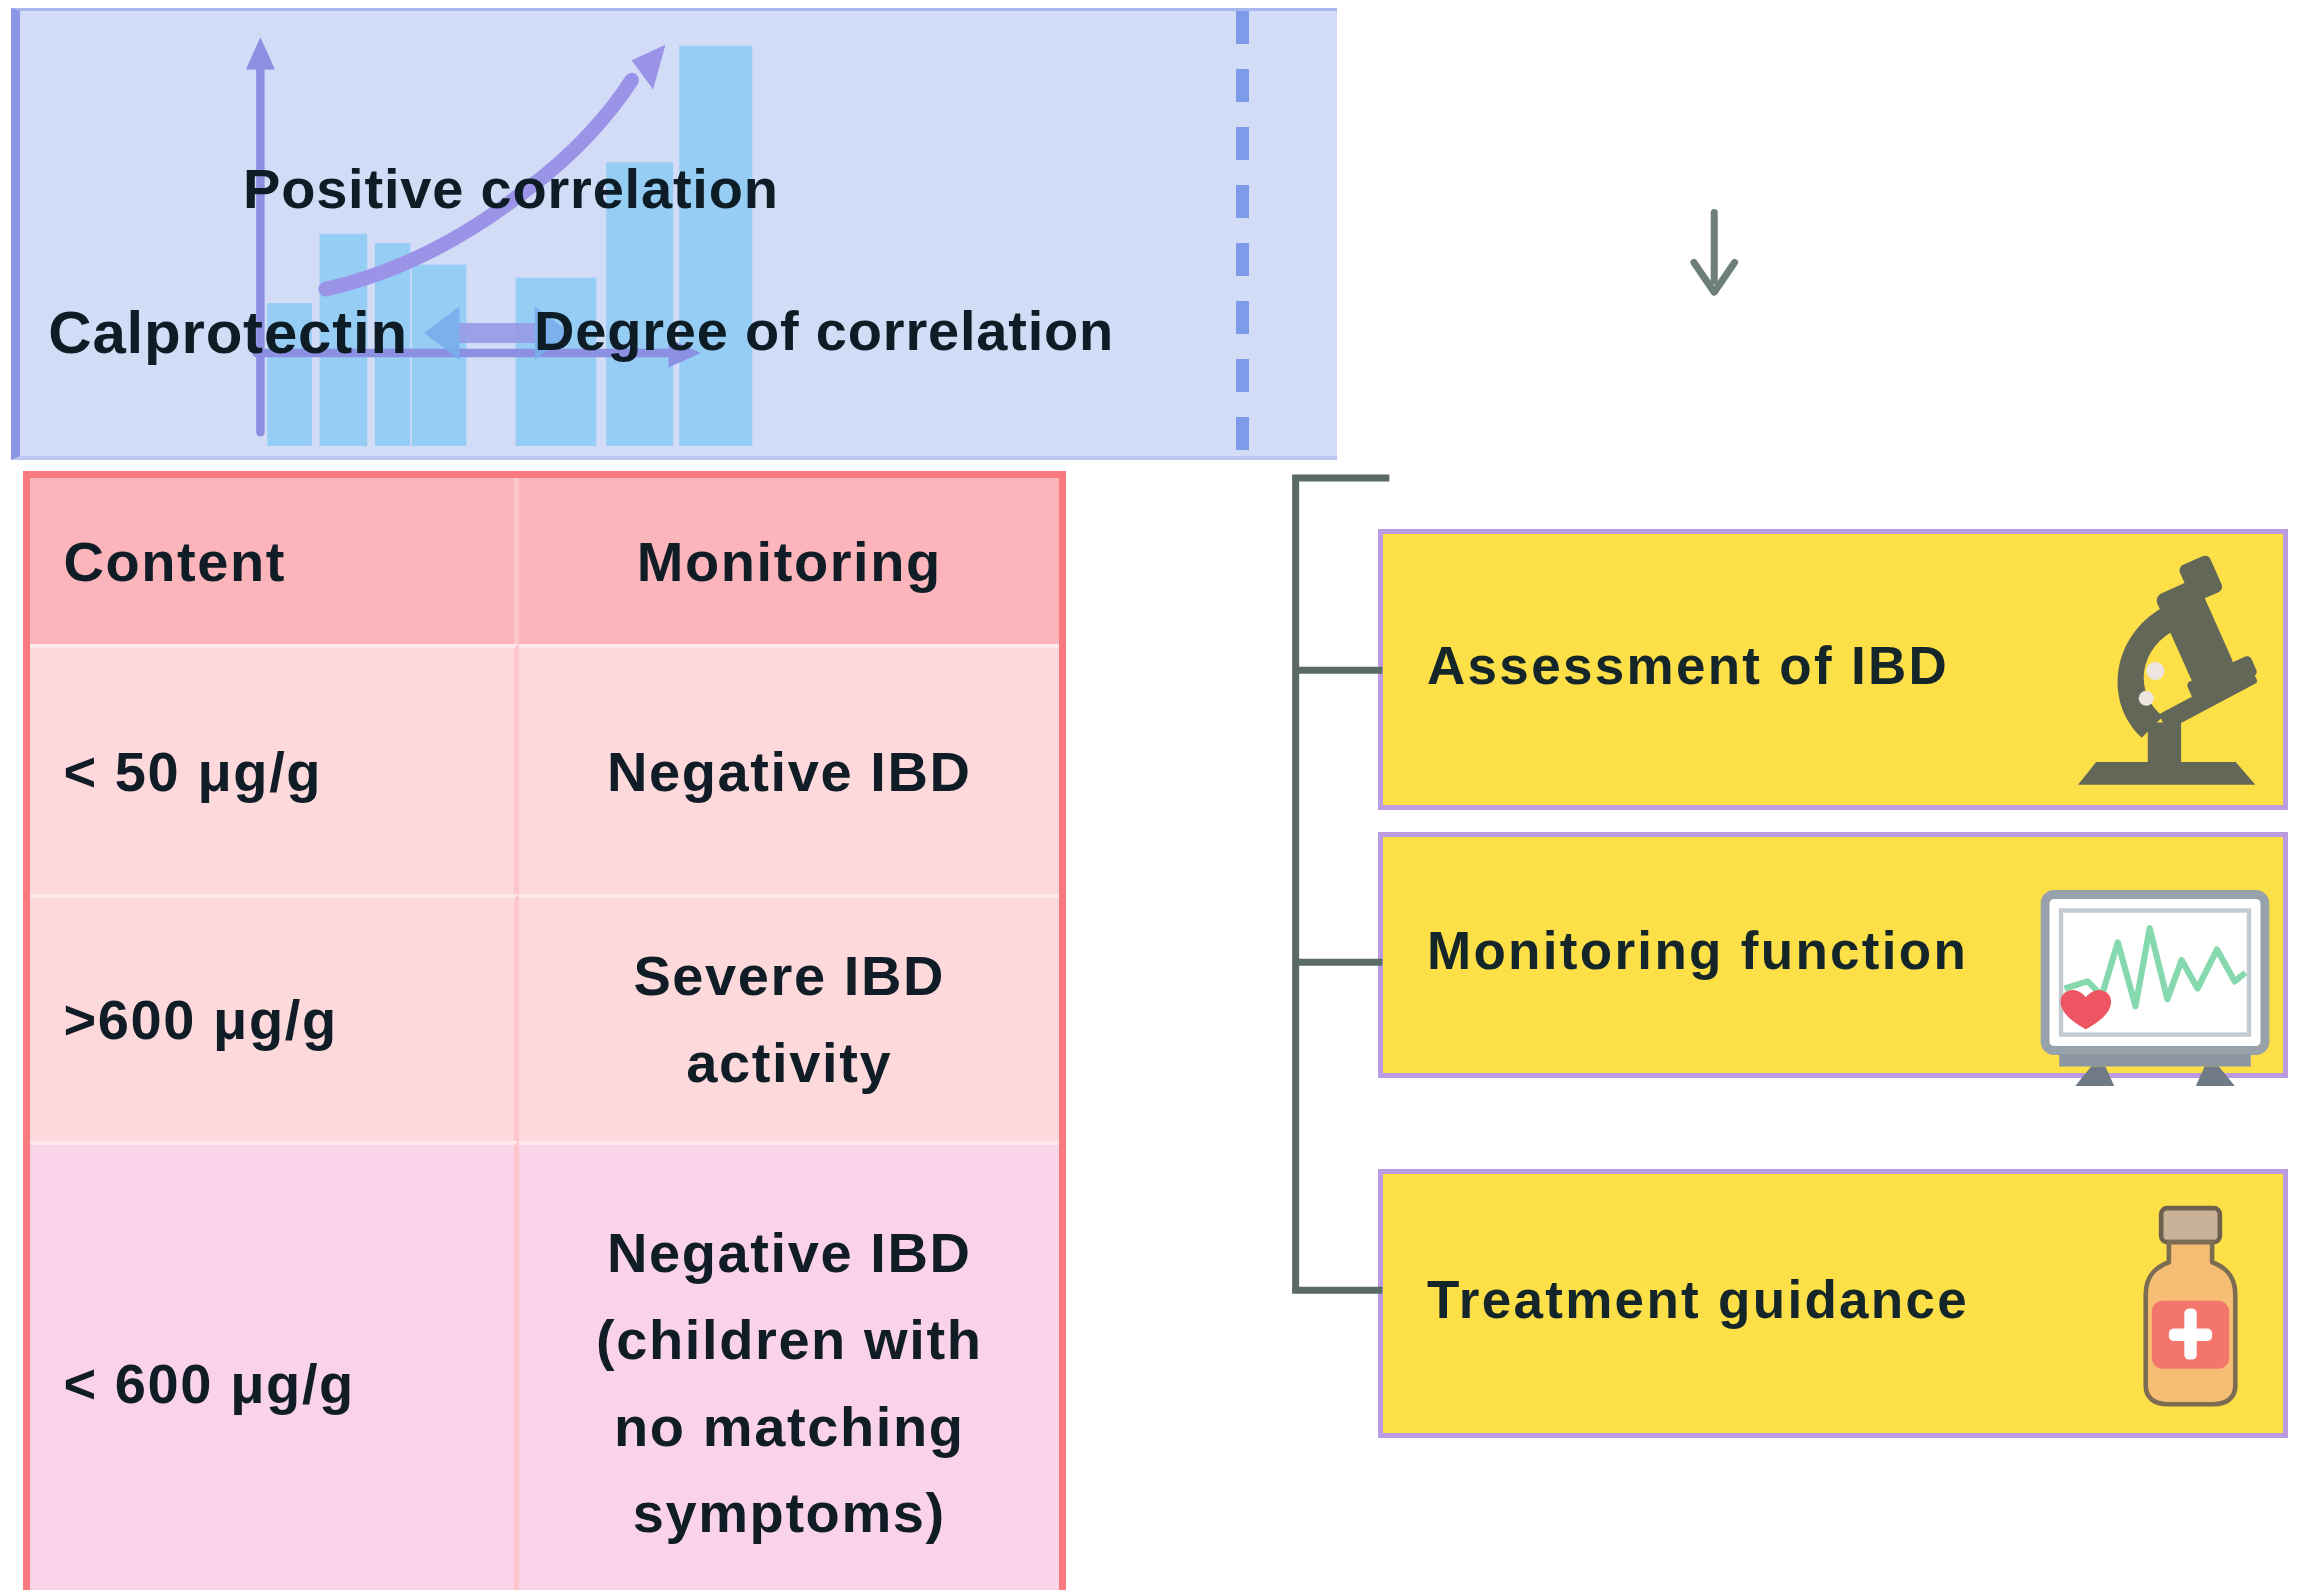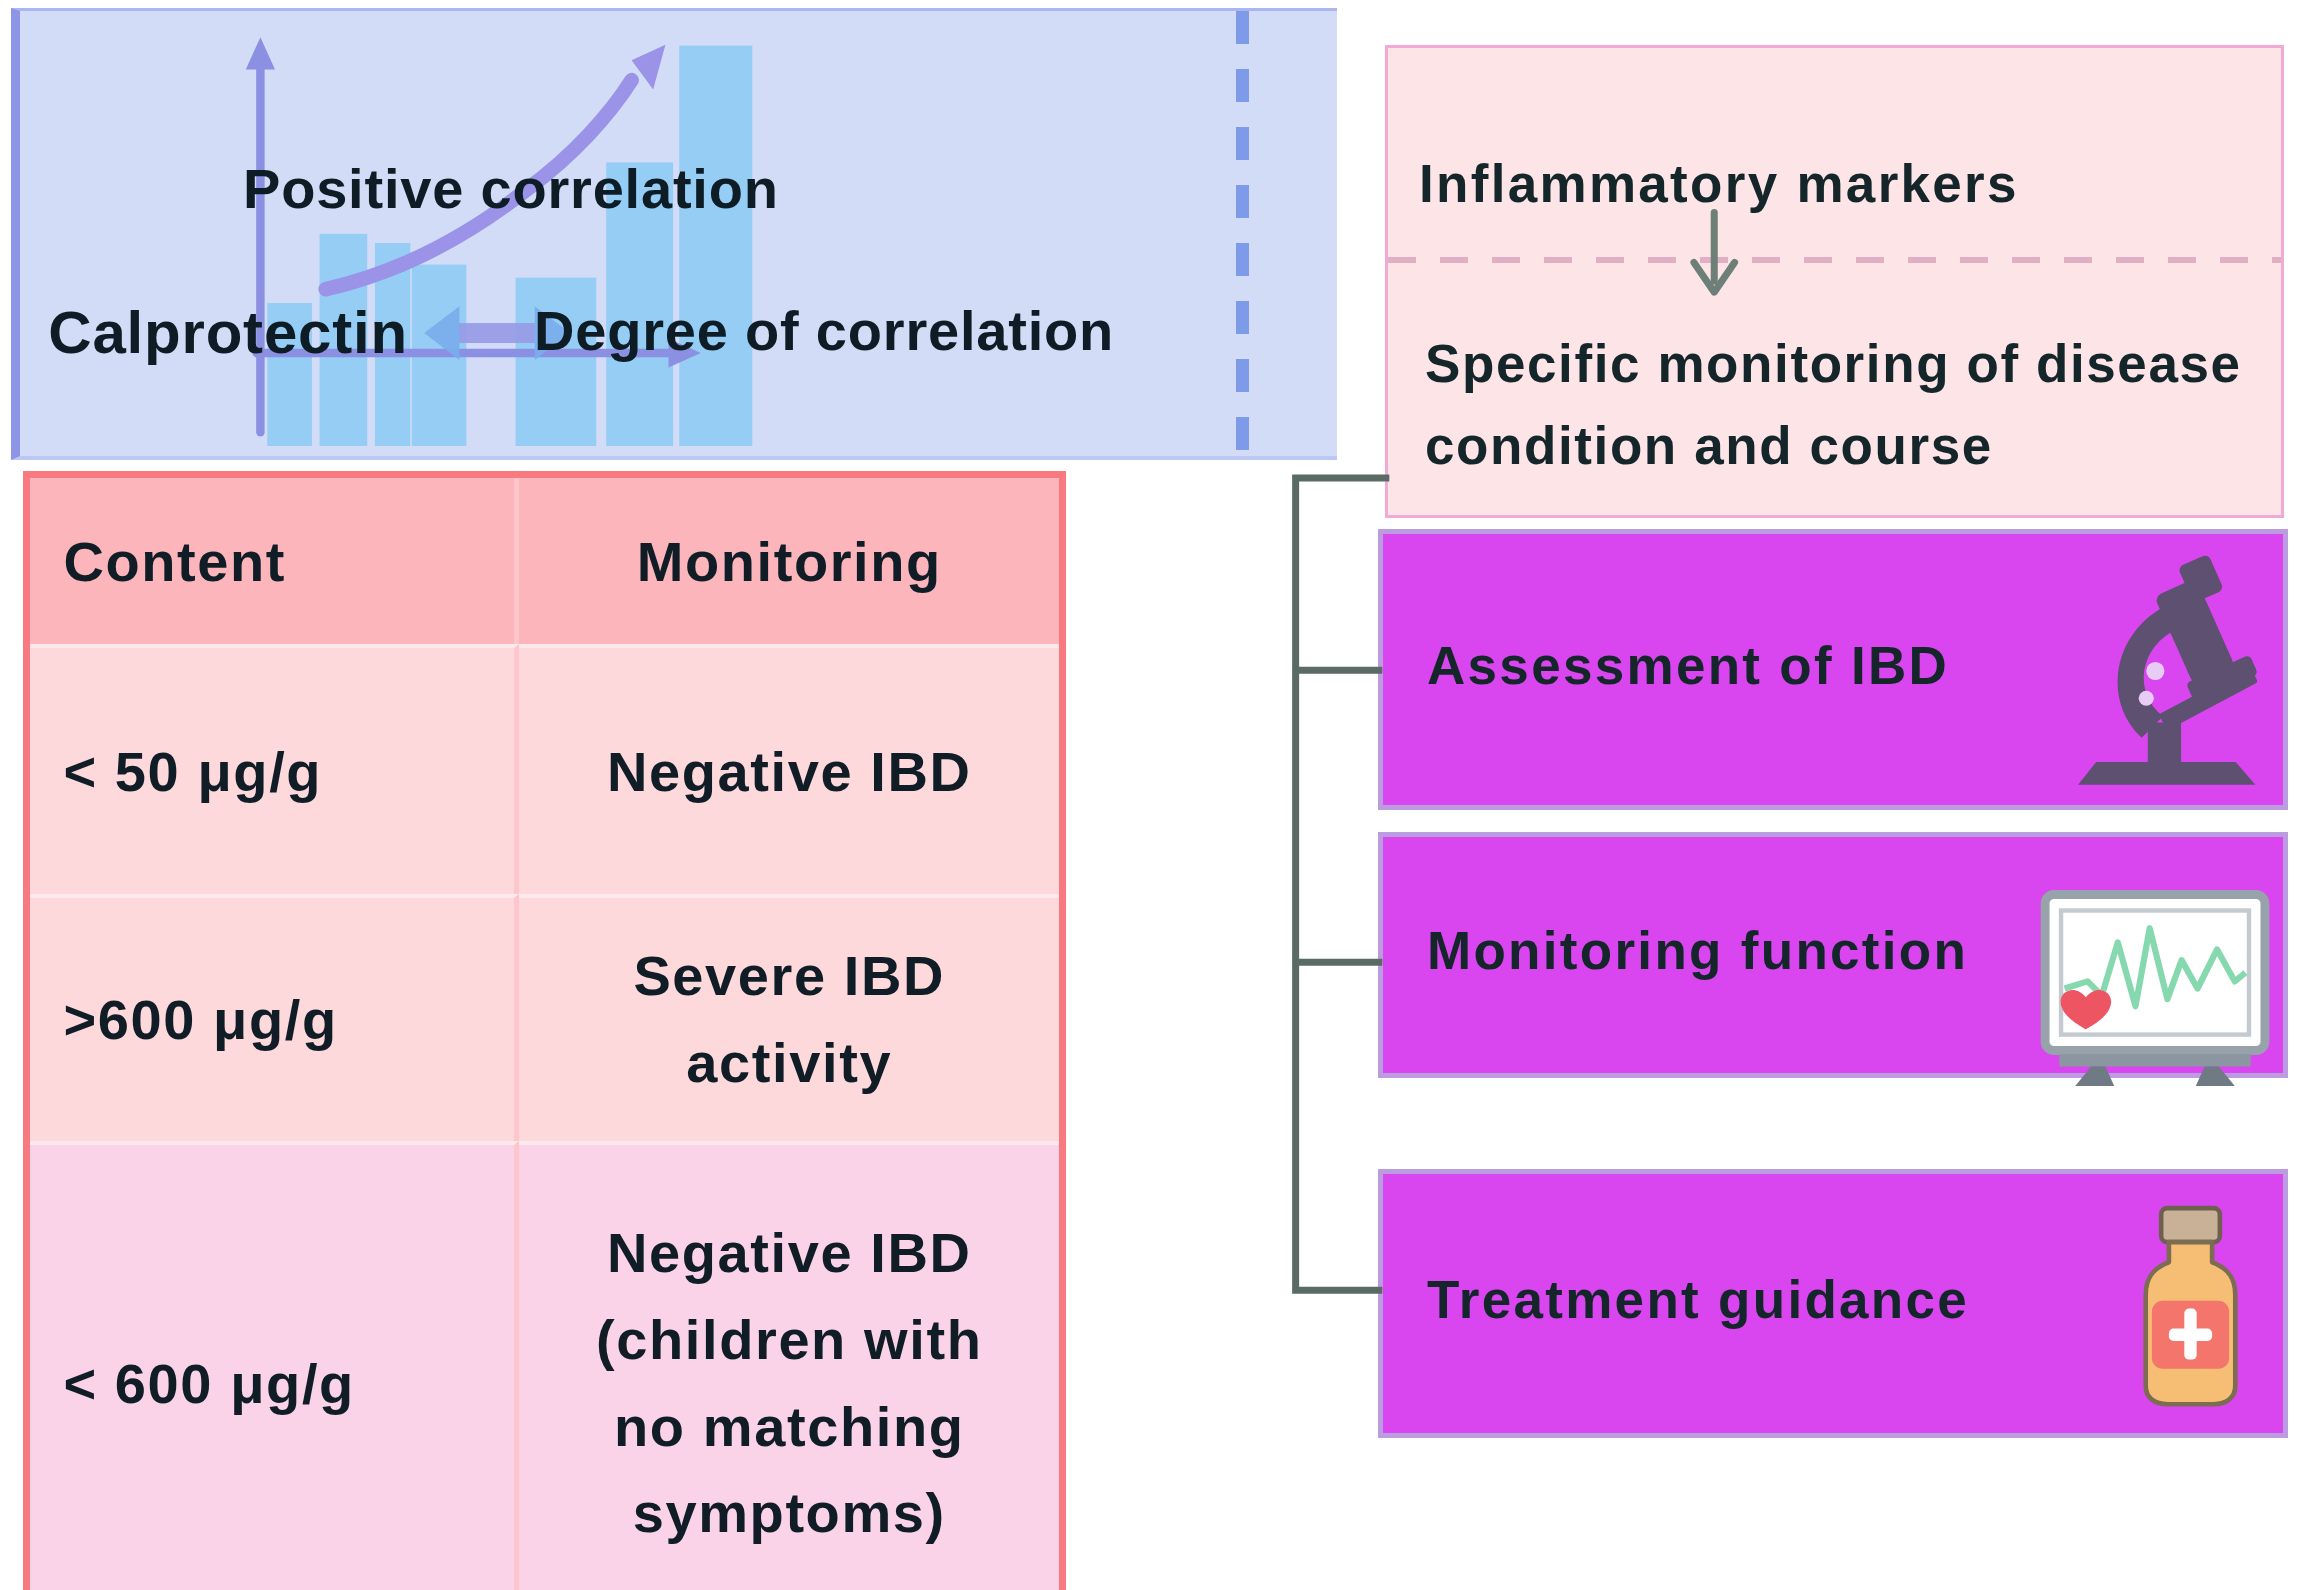--- a/index.html
+++ b/index.html
@@ -34,21 +34,21 @@
   
   .pink-box{position:absolute;left:1385px;top:45px;width:899px;height:473px;box-sizing:border-box;
     background:#fde4e7;border:3.9px solid #f0aad4;}
   .pink-box .top-label{left:31px;top:105px;font-size:53px;letter-spacing:2.3px;color:#15262b;}
   .pink-dash{position:absolute;left:0;right:0;top:209px;height:5.5px;opacity:.85;
     background:repeating-linear-gradient(to right,#dca6bd 0 28px,transparent 28px 52px);}
   .pink-box .bottom-label{left:37px;top:275px;font-size:53px;letter-spacing:1.6px;color:#15262b;
     white-space:pre-line;line-height:1.55;}
 
   .lav-box{position:absolute;left:1378px;width:910px;box-sizing:border-box;
-    background:#d946ef;border:5.5px solid #bb9ce0;}
+    background:#fde047;border:5.5px solid #bb9ce0;}
   .box-assess{top:529px;height:281px;}
   .box-monitor{top:832px;height:246px;}
   .box-treat{top:1169px;height:269px;}
   .lav-label{position:absolute;left:44px;top:50%;transform:translateY(-58%);
     font-weight:700;font-size:53px;letter-spacing:2.3px;color:#15262b;white-space:nowrap;}
   .icon{position:absolute;}
   .icon-microscope{right:14px;top:4.7px;width:197px;height:267px;}
   .icon-monitor{right:11px;top:47px;width:234px;height:209px;}
   .icon-bottle{right:23.4px;top:26.6px;width:139px;height:212px;}
 
@@ -110,26 +110,20 @@
     <div class="cell body c2 multiline">Severe IBD
 activity</div>
 
     <div class="cell body alt c1">&lt; 600 μg/g</div>
     <div class="cell body alt c2 multiline">Negative IBD
 (children with
 no matching
 symptoms)</div>
   </section>
 
-  <section class="pink-box">
-    <div class="lbl top-label">Inflammatory markers</div>
-    <div class="pink-dash"></div>
-    <div class="lbl bottom-label">Specific monitoring of disease
-condition and course</div>
-  </section>
 
   <section class="lav-box box-assess">
     <div class="lav-label">Assessment of IBD</div>
     <span class="icon icon-microscope">
       <svg viewBox="0 0 130 150" width="100%" height="100%">
         <g fill="#49525c" opacity="0.85">
           <rect x="74" y="0" width="22" height="26" rx="4" transform="rotate(-24 85 13)"></rect>
           <rect x="66" y="16" width="30" height="64" rx="5" transform="rotate(-24 81 48)"></rect>
           <rect x="76" y="72" width="46" height="14" rx="3" transform="rotate(-24 99 79)"></rect>
           <path d="M64 30 C 26 48 20 94 46 118 L 60 104 C 40 88 44 58 70 46 Z"></path>

